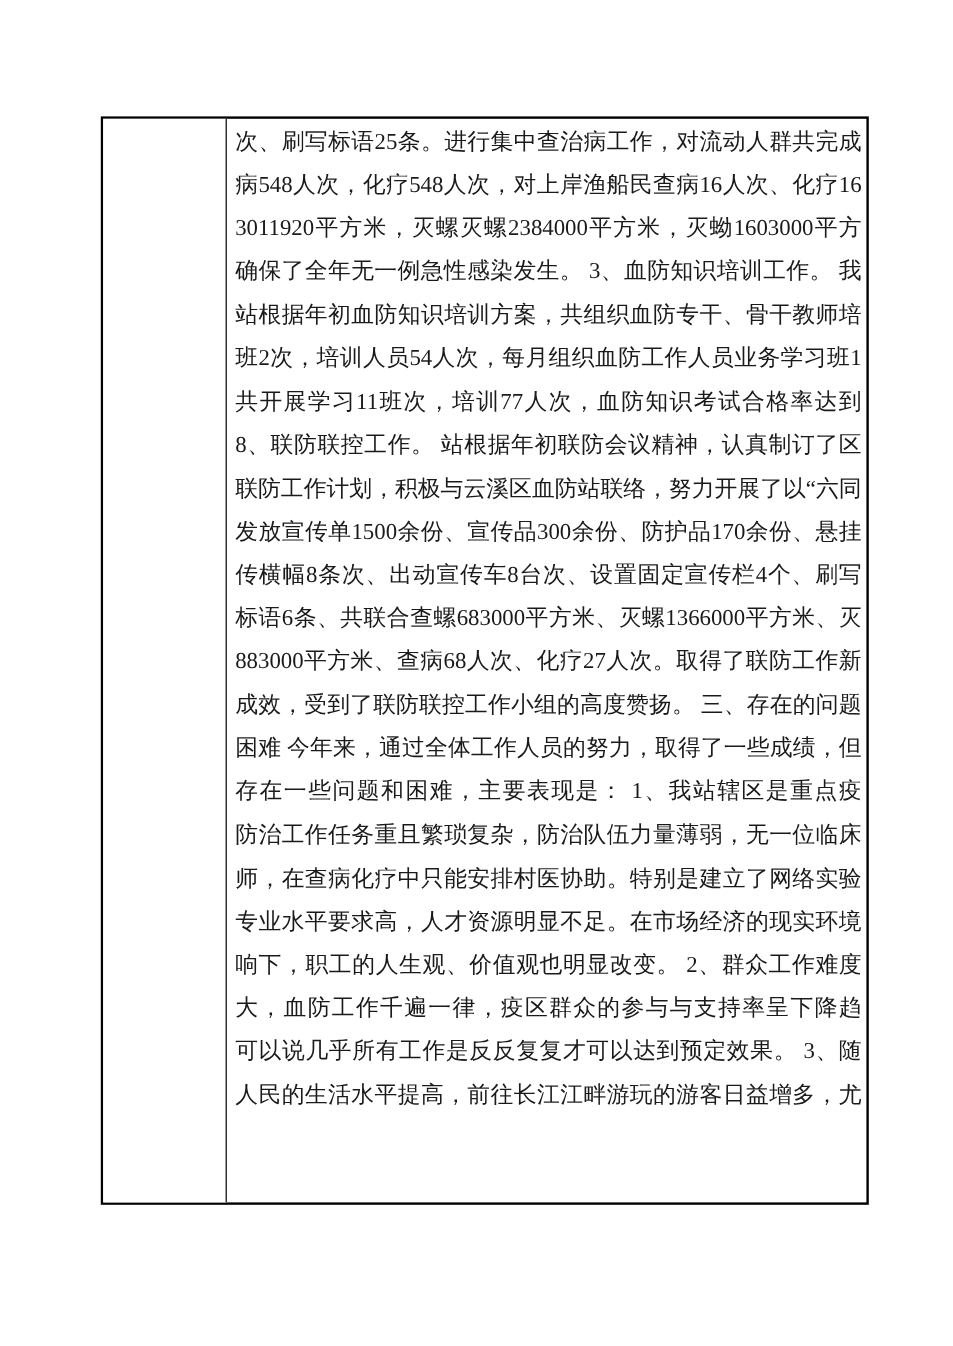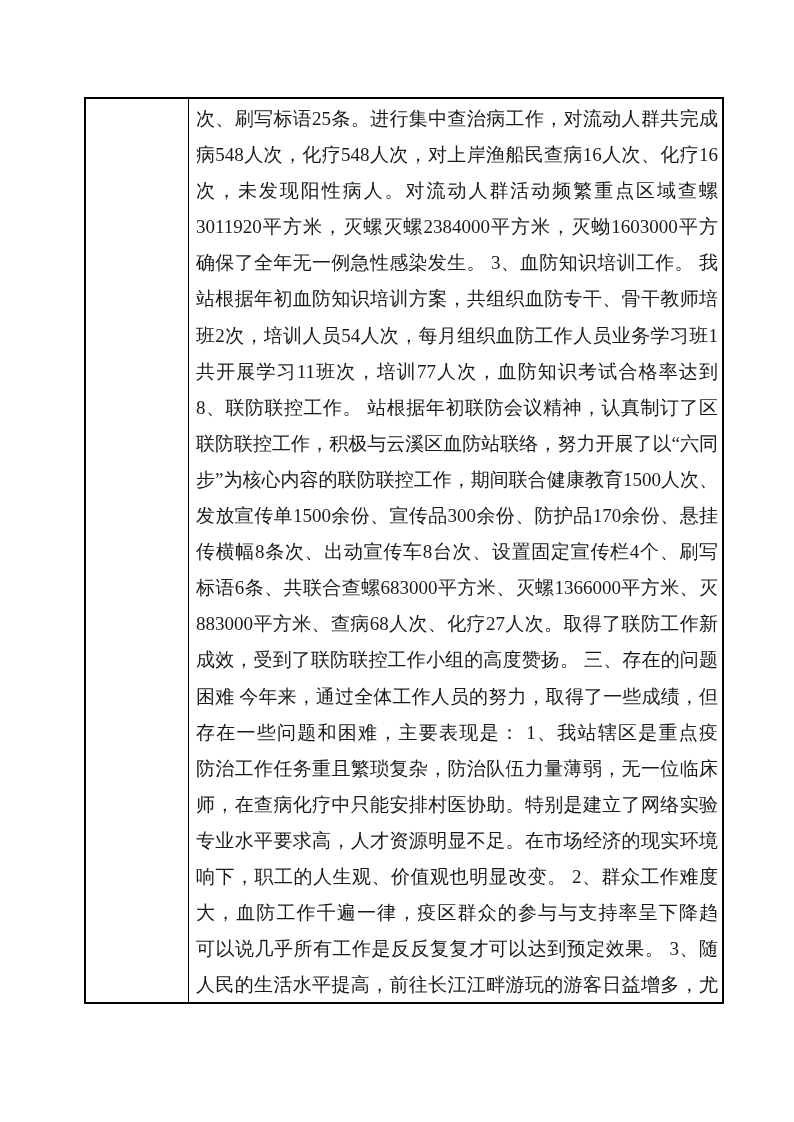--- a/index.html
+++ b/index.html
@@ -60,29 +60,27 @@
 </style>
 </head>
 <body>
 
 <div class="page">
   <div class="doc-table">
     <div class="label-cell"></div>
     <div class="content-cell">
         <div class="text-line">次、刷写标语25条。进行集中查治病工作，对流动人群共完成查</div>
         <div class="text-line">病548人次，化疗548人次，对上岸渔船民查病16人次、化疗16人</div>
-        <div class="text-line">次，未发现阳性病人。对流动人群活动频繁重点区域查螺</div>
         <div class="text-line">3011920平方米，灭螺灭螺2384000平方米，灭蚴1603000平方米。</div>
         <div class="text-line">确保了全年无一例急性感染发生。 3、血防知识培训工作。 我</div>
         <div class="text-line">站根据年初血防知识培训方案，共组织血防专干、骨干教师培训</div>
         <div class="text-line">班2次，培训人员54人次，每月组织血防工作人员业务学习班1次，</div>
         <div class="text-line">共开展学习11班次，培训77人次，血防知识考试合格率达到100%。</div>
         <div class="text-line">8、联防联控工作。 站根据年初联防会议精神，认真制订了区域</div>
-        <div class="text-line">联防联控工作，积极与云溪区血防站联络，努力开展了以“六同</div>
-        <div class="text-line">步”为核心内容的联防联控工作，期间联合健康教育1500人次、</div>
+        <div class="text-line">联防工作计划，积极与云溪区血防站联络，努力开展了以“六同</div>
         <div class="text-line">发放宣传单1500余份、宣传品300余份、防护品170余份、悬挂宣</div>
         <div class="text-line">传横幅8条次、出动宣传车8台次、设置固定宣传栏4个、刷写宣传</div>
         <div class="text-line">标语6条、共联合查螺683000平方米、灭螺1366000平方米、灭蚴</div>
         <div class="text-line">883000平方米、查病68人次、化疗27人次。取得了联防工作新的</div>
         <div class="text-line">成效，受到了联防联控工作小组的高度赞扬。 三、存在的问题和</div>
         <div class="text-line">困难 今年来，通过全体工作人员的努力，取得了一些成绩，但也</div>
         <div class="text-line">存在一些问题和困难，主要表现是： 1、我站辖区是重点疫区，</div>
         <div class="text-line">防治工作任务重且繁琐复杂，防治队伍力量薄弱，无一位临床医</div>
         <div class="text-line">师，在查病化疗中只能安排村医协助。特别是建立了网络实验室，</div>
         <div class="text-line">专业水平要求高，人才资源明显不足。在市场经济的现实环境影</div>

